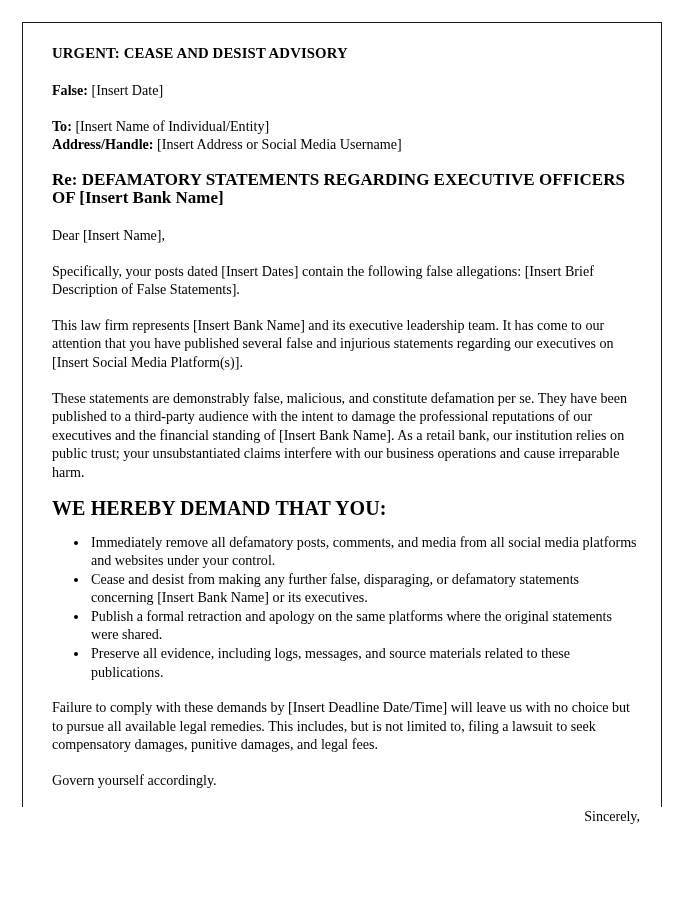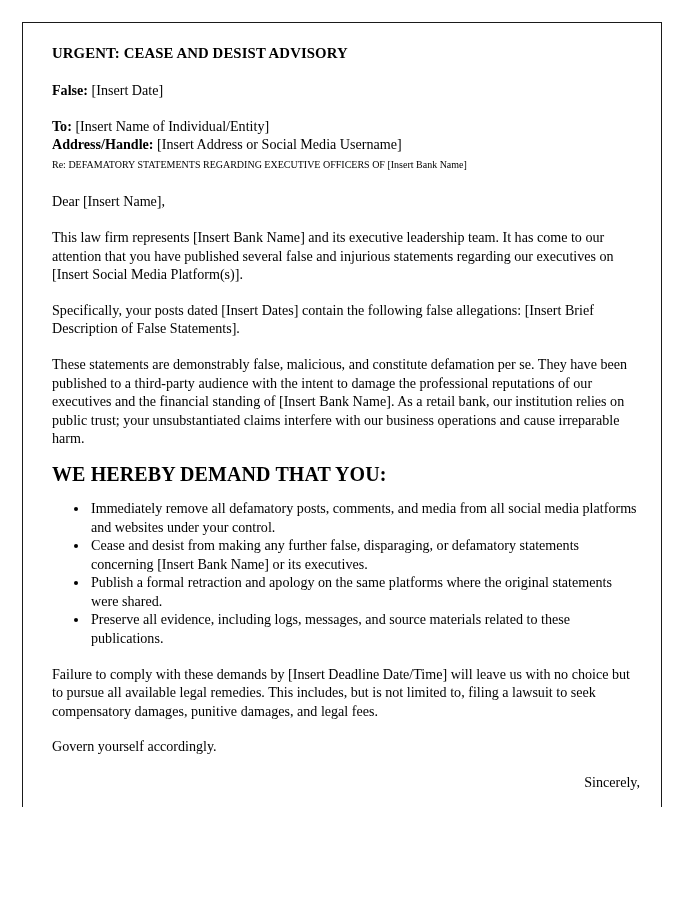--- a/index.html
+++ b/index.html
@@ -52,26 +52,26 @@
     margin: 0;
     line-height: 18.6px;
   }
   .field-label {
     font-weight: bold;
   }
   .field-block {
     margin: 0 0 17px 0;
   }
   .field-block.tight {
-    margin-bottom: 2px;
+    margin-bottom: 17px;
   }
 
   .re-heading {
-    font-weight: normal;
-    font-size: 10px;
+    font-weight: bold;
+    font-size: 17px;
     line-height: 18.6px;
     margin: 0 0 18px 0;
   }
 
   p.para {
     margin: 0 0 17px 0;
     text-align: left;
   }
 
   .salutation {
@@ -129,23 +129,23 @@
     <div class="field-line">
       <span class="field-label">Address/Handle:</span>
       <span>[Insert Address or Social Media Username]</span>
     </div>
   </div>
 
   <div class="re-heading">Re: DEFAMATORY STATEMENTS REGARDING EXECUTIVE OFFICERS OF [Insert Bank Name]</div>
 
   <div class="salutation">Dear [Insert Name],</div>
 
+  <p class="para">Specifically, your posts dated [Insert Dates] contain the following false allegations: [Insert Brief Description of False Statements].</p>
+
   <p class="para">This law firm represents [Insert Bank Name] and its executive leadership team. It has come to our attention that you have published several false and injurious statements regarding our executives on [Insert Social Media Platform(s)].</p>
-
-  <p class="para">Specifically, your posts dated [Insert Dates] contain the following false allegations: [Insert Brief Description of False Statements].</p>
 
   <p class="para">These statements are demonstrably false, malicious, and constitute defamation per se. They have been published to a third-party audience with the intent to damage the professional reputations of our executives and the financial standing of [Insert Bank Name]. As a retail bank, our institution relies on public trust; your unsubstantiated claims interfere with our business operations and cause irreparable harm.</p>
 
   <div class="demand-heading">WE HEREBY DEMAND THAT YOU:</div>
 
   <ul class="demand-list">
     <li>Immediately remove all defamatory posts, comments, and media from all social media platforms and websites under your control.</li>
     <li>Cease and desist from making any further false, disparaging, or defamatory statements concerning [Insert Bank Name] or its executives.</li>
     <li>Publish a formal retraction and apology on the same platforms where the original statements were shared.</li>
     <li>Preserve all evidence, including logs, messages, and source materials related to these publications.</li>

